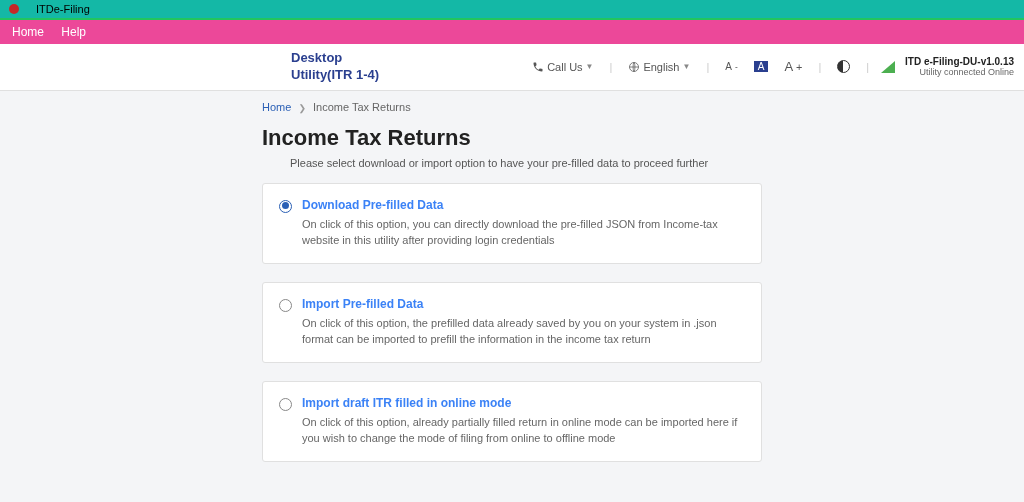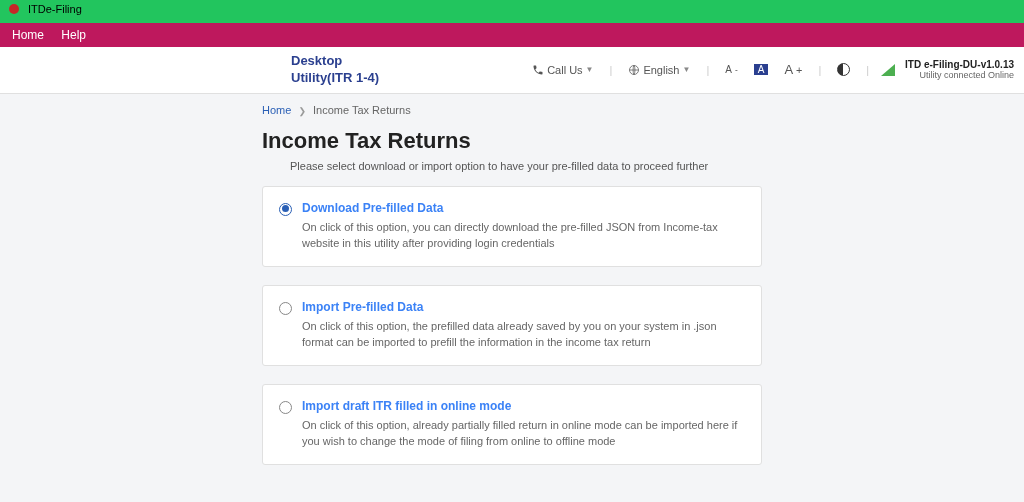--- a/index.html
+++ b/index.html
@@ -1,19 +1,19 @@
 <!DOCTYPE html>
 <html><head>
 <meta charset="utf-8">
 <style>
 * { margin: 0; padding: 0; box-sizing: border-box; font-family: Arial, Helvetica, sans-serif; }
 body { background: #f4f5f7; width: 1024px; height: 502px; overflow: hidden; }
-.titlebar { background: #22c55e; border-bottom: 5px solid #22c55e; padding: 3px 8px; font-size: 11px; display: flex; align-items: center; gap: 8px; }
+.titlebar { background: #14b8a6; border-bottom: 2px solid #22c55e; padding: 3px 8px; font-size: 11px; display: flex; align-items: center; gap: 16px; }
 .titlebar .app-icon { width: 12px; height: 12px; display: inline-block; }
-.menubar { background: #be185d; color: #fff; padding: 5px 12px; font-size: 12px; }
+.menubar { background: #ec4899; color: #fff; padding: 5px 12px; font-size: 12px; }
 .menubar span { margin-right: 14px; cursor: pointer; }
 .header { background: #fff; border-bottom: 1px solid #e0e0e0; padding: 6px 0; display: flex; align-items: center; }
 .header-inner { width: 100%; display: flex; align-items: center; padding: 0 10px 0 255px; }
 .logo-area { display: flex; align-items: center; gap: 6px; }
 .emblem { width: 28px; height: 28px; }
 .logo-text { border-bottom: 1.5px solid #1e7a3e; padding-bottom: 1px; }
 .logo-text .line1 { font-size: 15px; font-weight: bold; color: #1e4a8f; }
 .logo-text .anytime { font-size: 9px; color: #c62828; font-style: italic; margin-left: 2px; }
 .logo-text .line2 { font-size: 8px; color: #c62828; }
 .app-title { margin-left: 36px; color: #2a3f8f; font-weight: bold; font-size: 13px; line-height: 1.3; }

